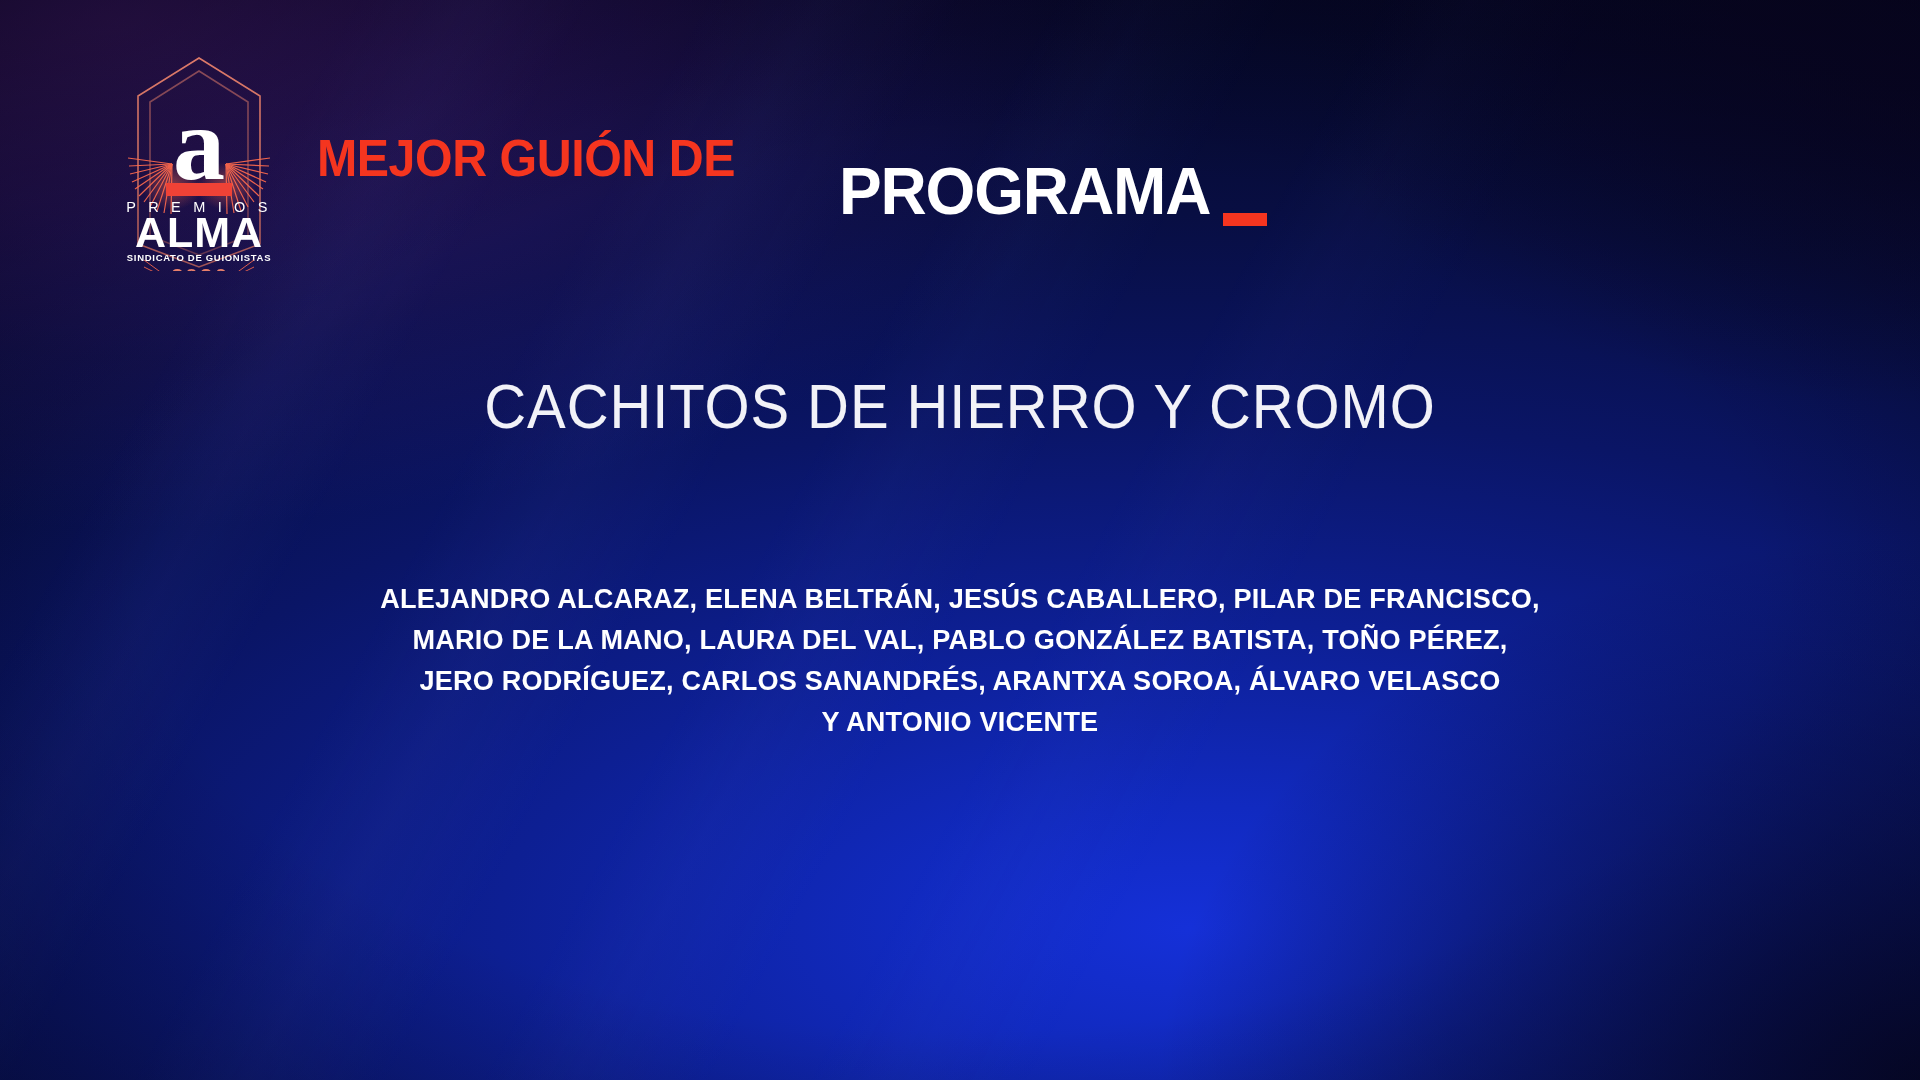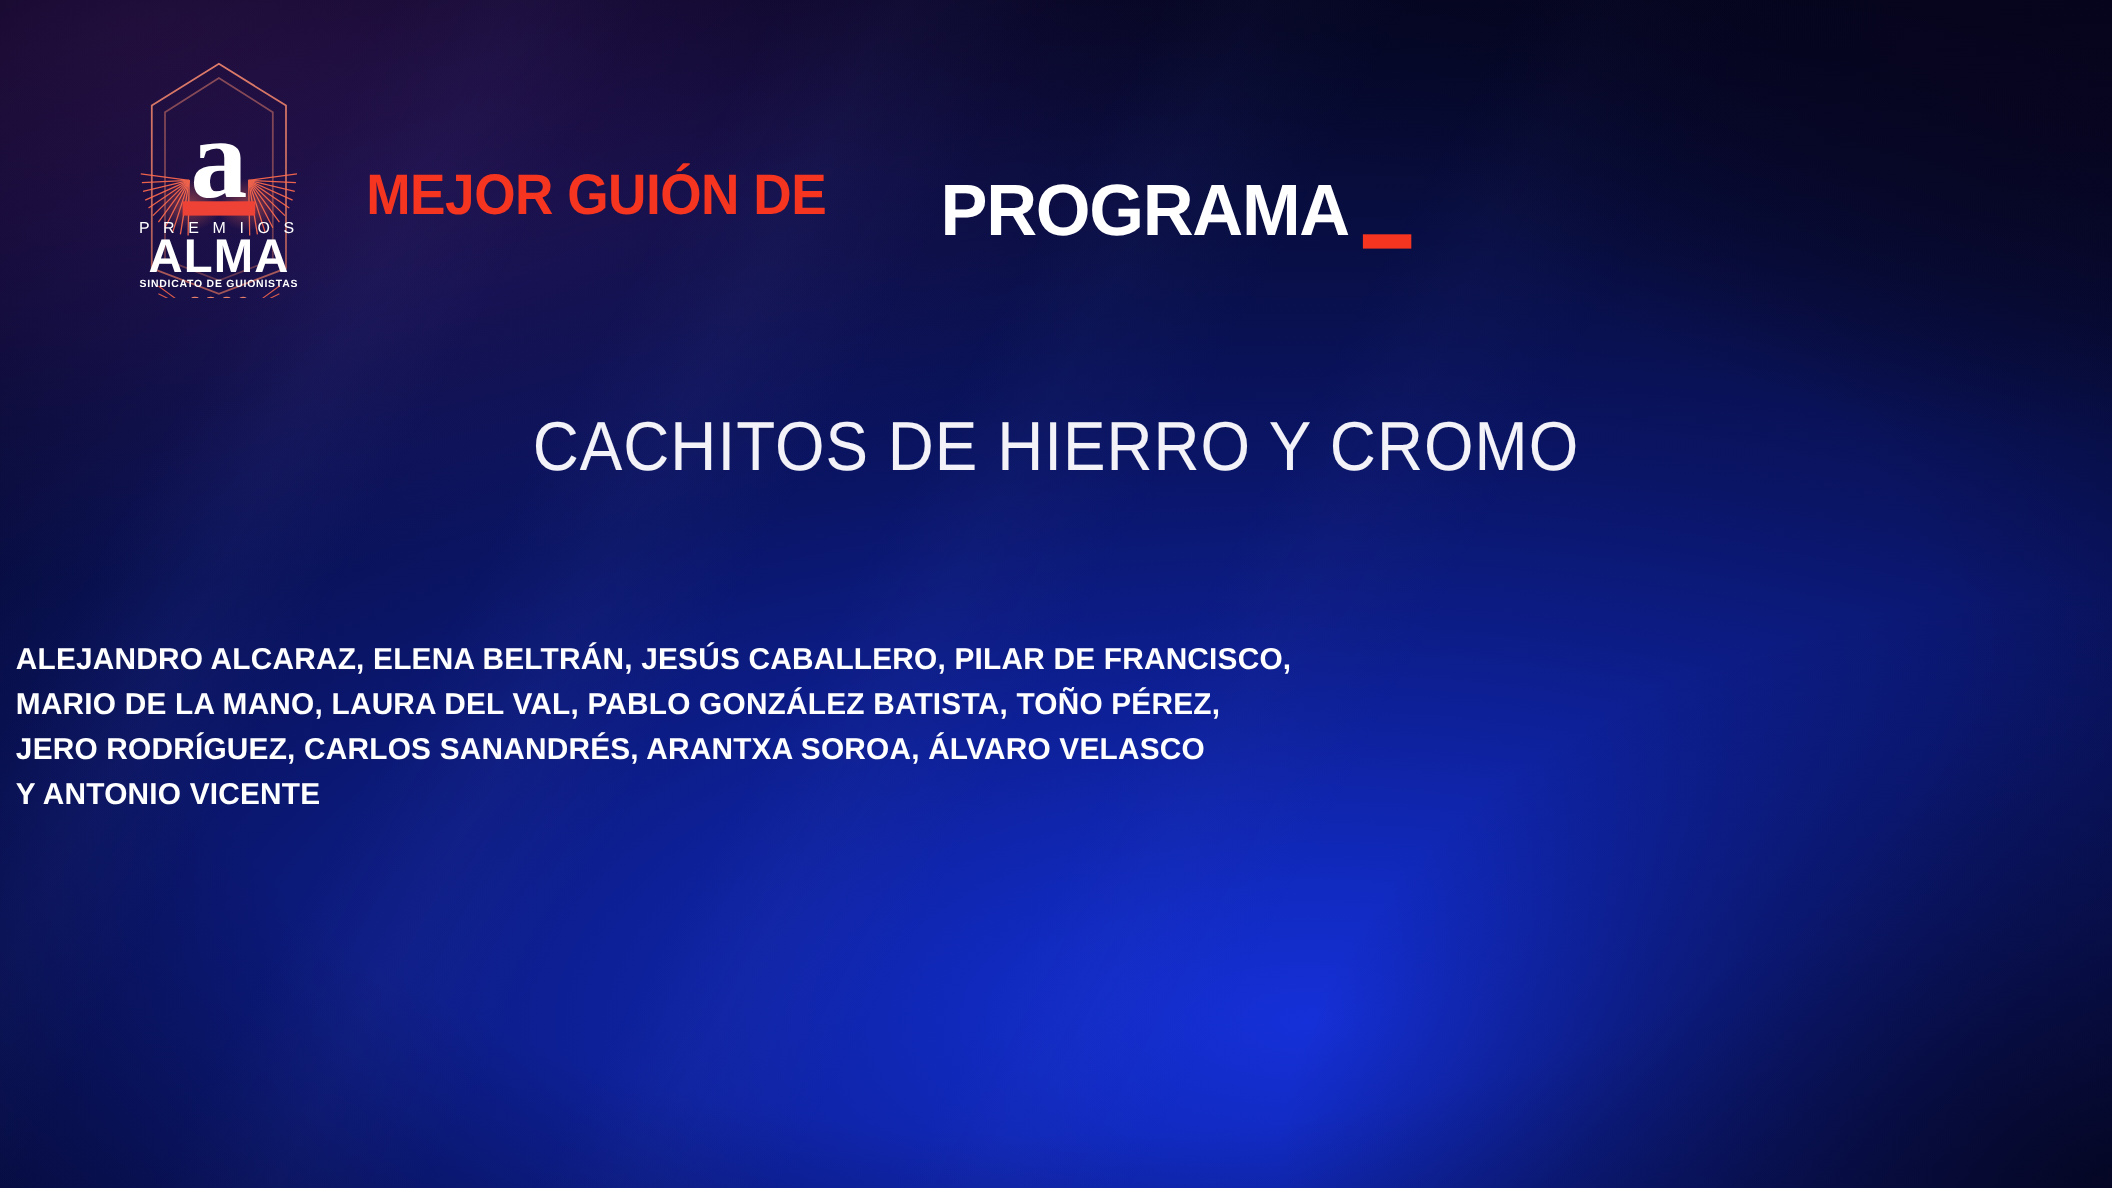--- a/index.html
+++ b/index.html
@@ -52,22 +52,22 @@
   
   #logo{
     position:absolute; left:104px; top:36px;
     width:190px; height:235px;
   }
   #logo svg{ display:block; width:190px; height:235px; }
 
   
   #header{
     position:absolute;
-    left:333px; top:132px;
-    display:flex; align-items:center;
+    left:317px; top:132px;
+    display:flex; align-items:flex-start;
     white-space:nowrap;
   }
   .kicker{
     font-family:"Liberation Sans", sans-serif;
     font-weight:bold;
     font-size:52px;
     letter-spacing:-0.5px;
     line-height:1;
     color:#f5351f;
     transform:scaleX(.93);
@@ -112,20 +112,21 @@
     color:#f2f2f8;
     transform:scaleX(.92);
     -webkit-text-stroke:0.2px rgba(255,255,255,.25);
   }
 
   
   #credits{
     position:absolute;
     left:0; right:0;
     top:578px;
+    text-align:center;
   }
   #credits .line{
     font-family:"Liberation Sans", sans-serif;
     font-weight:bold;
     font-size:27.5px;
     letter-spacing:.2px;
     line-height:41px;
     color:#ffffff;
     transform:scaleX(.985);
   }

